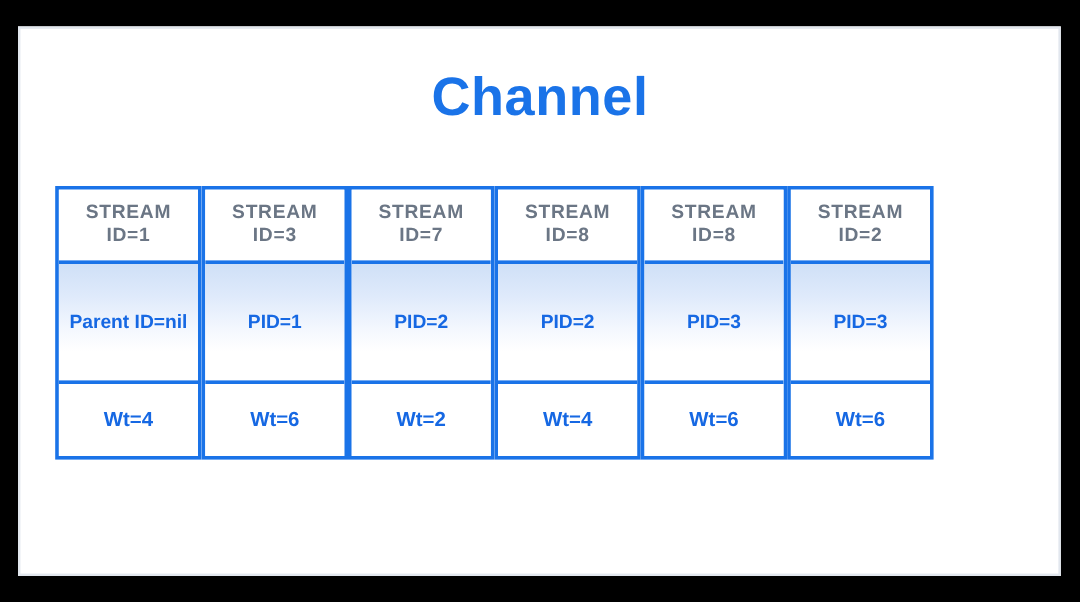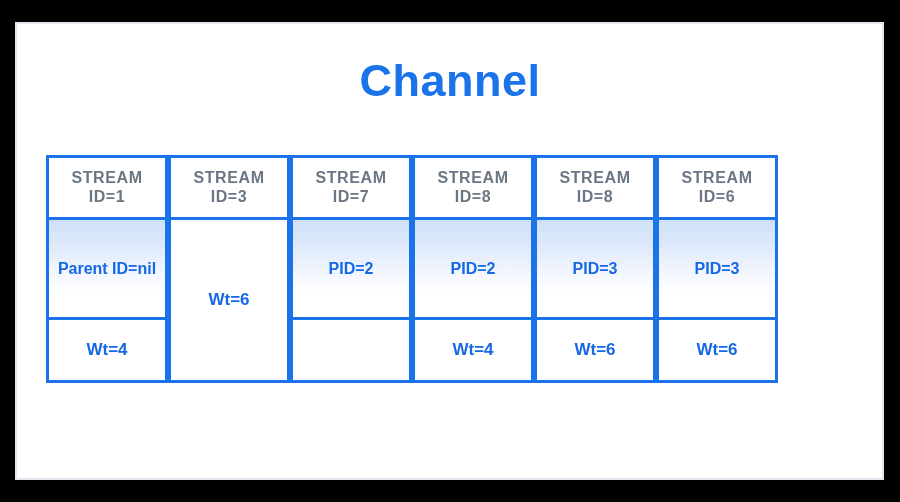--- a/index.html
+++ b/index.html
@@ -137,29 +137,31 @@
       </div>
       <div class="stream-parent">Parent ID=nil</div>
       <div class="stream-weight">Wt=4</div>
     </div>
 
     <div class="stream-box">
       <div class="stream-head">
         <span class="head-label">STREAM</span>
         <span class="head-id">ID=3</span>
       </div>
+      <div class="stream-parent">PID=1</div>
       <div class="stream-weight">Wt=6</div>
     </div>
 
     <div class="stream-box">
       <div class="stream-head">
         <span class="head-label">STREAM</span>
         <span class="head-id">ID=7</span>
       </div>
       <div class="stream-parent">PID=2</div>
+      <div class="stream-weight">Wt=2</div>
     </div>
 
     <div class="stream-box">
       <div class="stream-head">
         <span class="head-label">STREAM</span>
         <span class="head-id">ID=8</span>
       </div>
       <div class="stream-parent">PID=2</div>
       <div class="stream-weight">Wt=4</div>
     </div>
@@ -169,20 +171,20 @@
         <span class="head-label">STREAM</span>
         <span class="head-id">ID=8</span>
       </div>
       <div class="stream-parent">PID=3</div>
       <div class="stream-weight">Wt=6</div>
     </div>
 
     <div class="stream-box">
       <div class="stream-head">
         <span class="head-label">STREAM</span>
-        <span class="head-id">ID=6</span>
+        <span class="head-id">ID=2</span>
       </div>
       <div class="stream-parent">PID=3</div>
       <div class="stream-weight">Wt=6</div>
     </div>
 
   </div>
 </div>
 
 </body></html>

